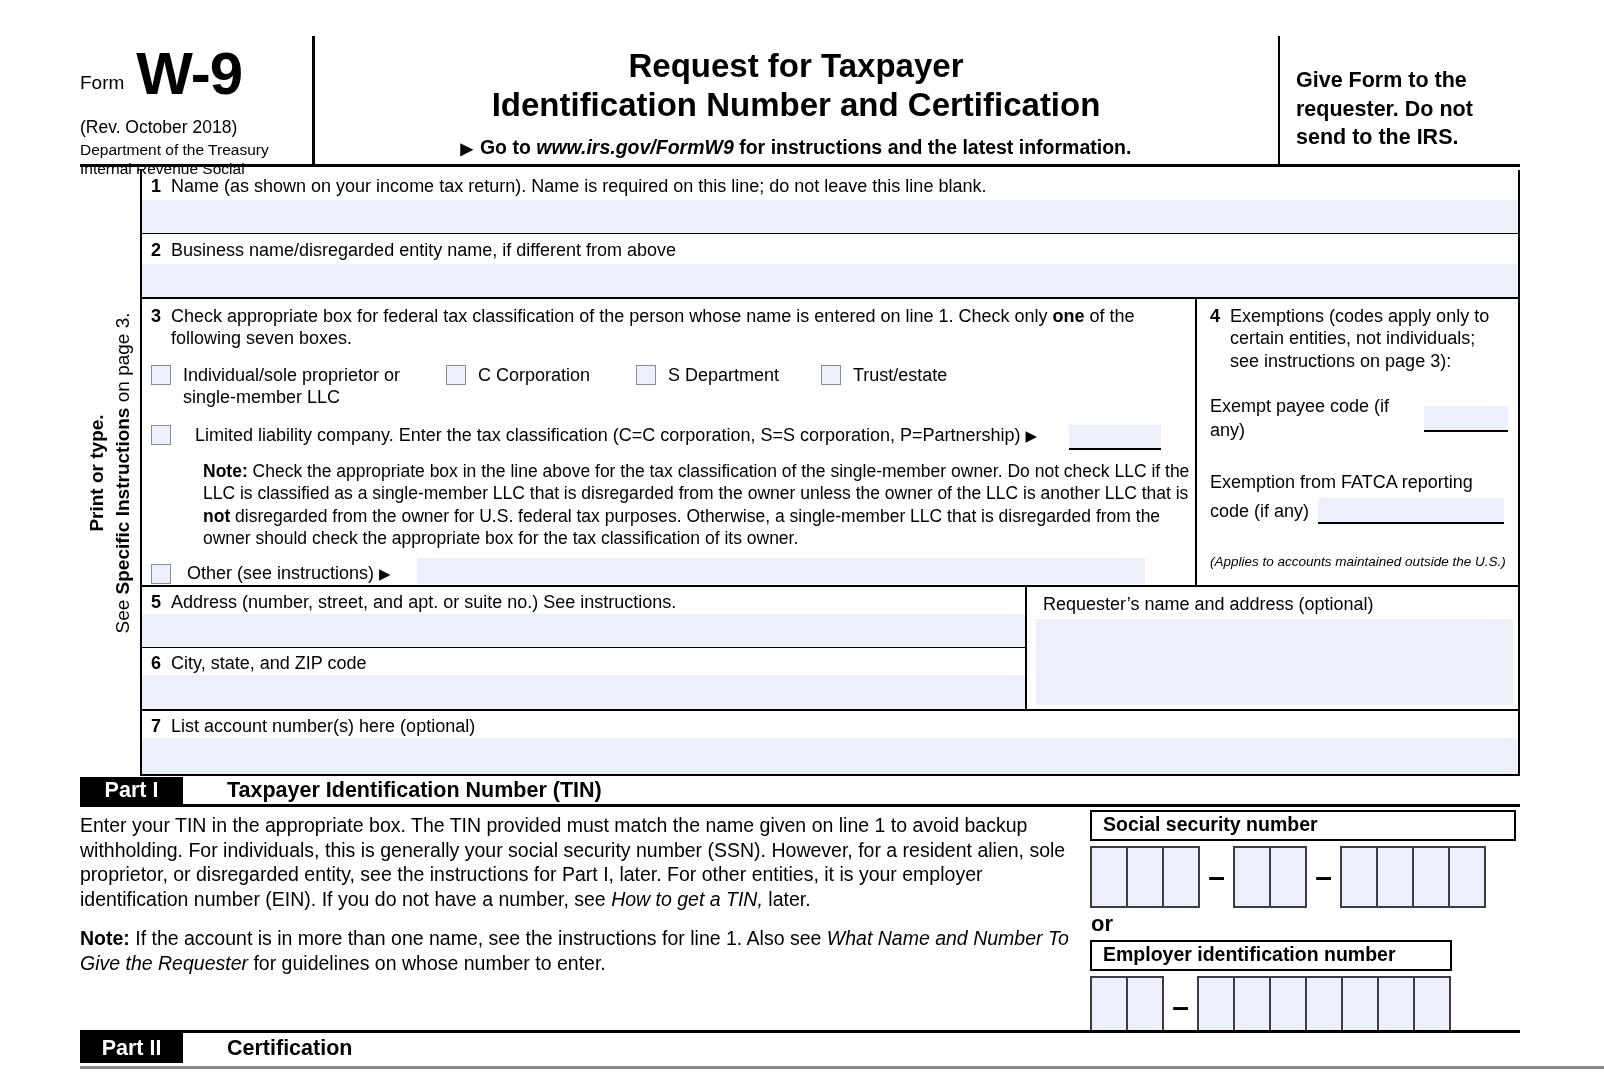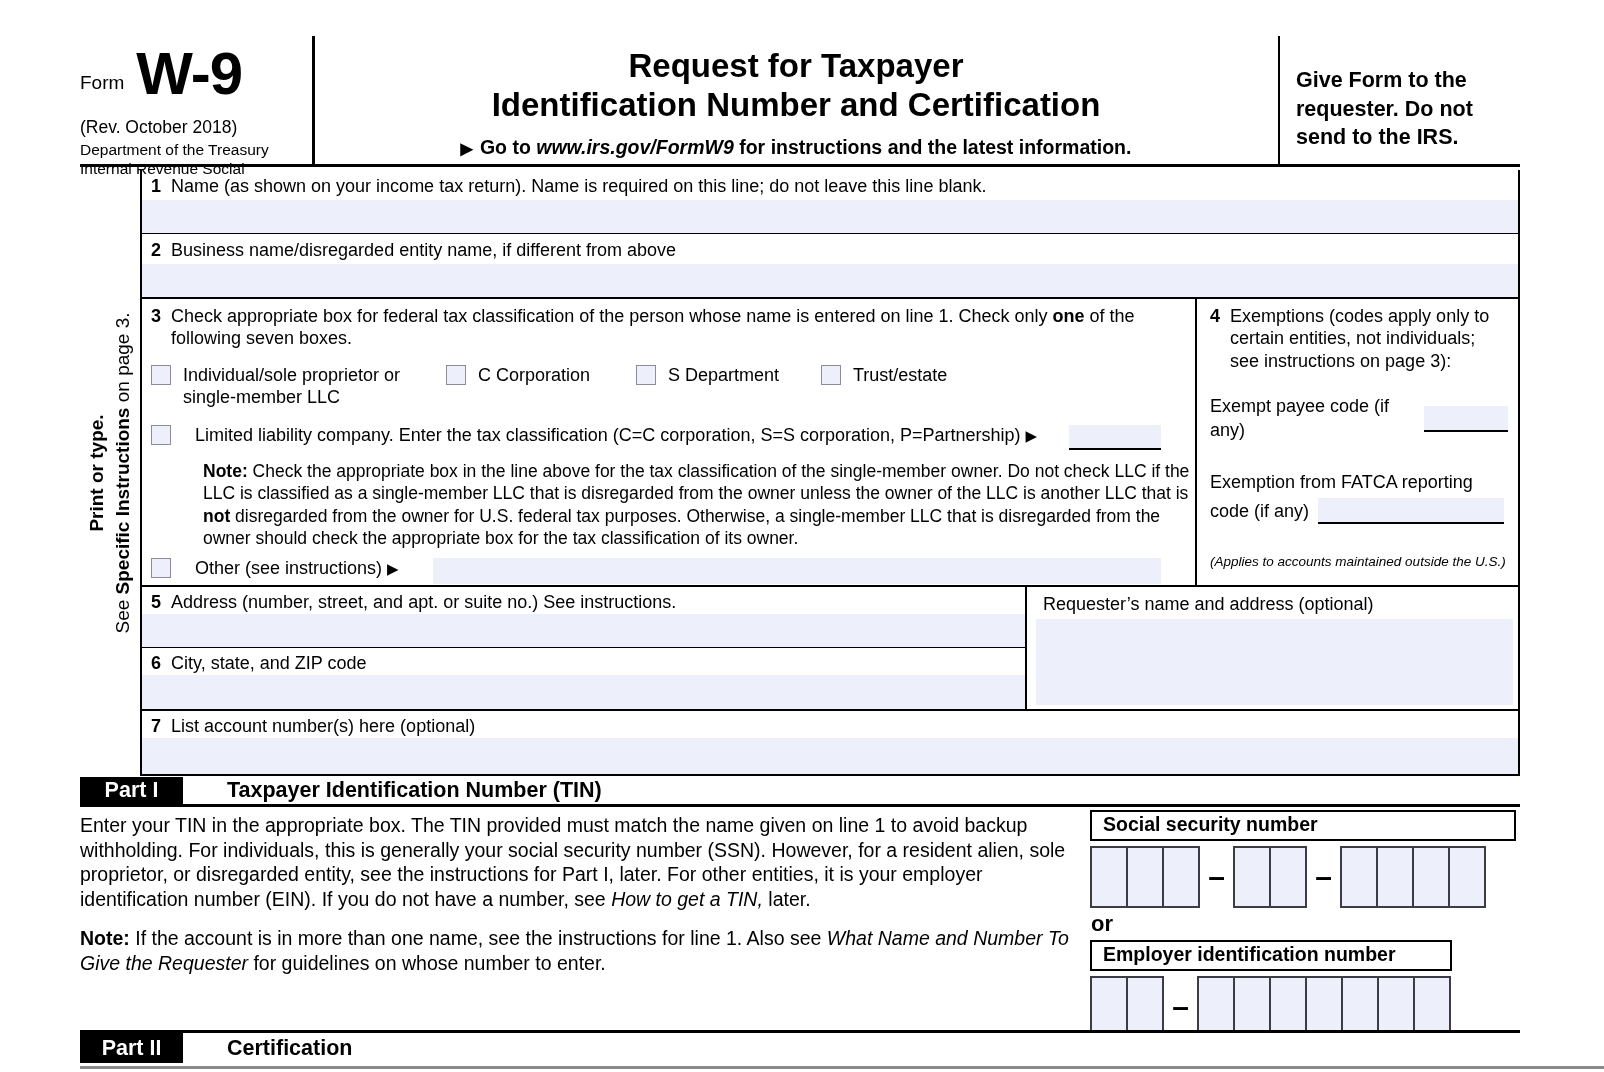--- a/index.html
+++ b/index.html
@@ -54,21 +54,21 @@
   .opt .cb{margin-top:1px;}
   .opt:nth-child(1){width:295px;}
   .opt:nth-child(2){width:190px;}
   .opt:nth-child(3){width:185px;}
   .opt:nth-child(4){width:190px;}
   .opt:nth-child(1) .optlabel{max-width:240px;}
   .llc-row{display:flex;gap:24px;margin-top:16px;align-items:flex-start;font-size:18px;}
   .mini-input{background:var(--field);border-bottom:2px solid var(--rule);}
   .llc-input{width:92px;height:25px;margin-left:8px;}
   .note-block{margin:10px 0 0 52px;font-size:17.5px;line-height:1.28;width:990px;}
-  .other-row{display:flex;gap:24px;margin-top:9px;align-items:flex-start;font-size:18px;}
+  .other-row{display:flex;gap:16px;margin-top:9px;align-items:flex-end;font-size:18px;}
   .other-input{width:728px;height:26px;margin-left:10px;background:var(--field);}
   .rarrow{font-size:15px;}
 
   .col4{flex:1;padding:6px 10px 0 13px;font-size:18px;line-height:1.3;}
   .exempt-row{display:flex;align-items:center;margin-top:23px;}
   .exempt-input{width:90px;height:26px;margin-left:9px;}
   .fatca-l1{margin-top:29px;}
   .code-row{display:flex;align-items:flex-end;margin-top:3px;}
   .fatca-input{width:186px;height:26px;margin-left:9px;}
   .applies{margin-top:29px;font-style:italic;font-size:13.5px;}

